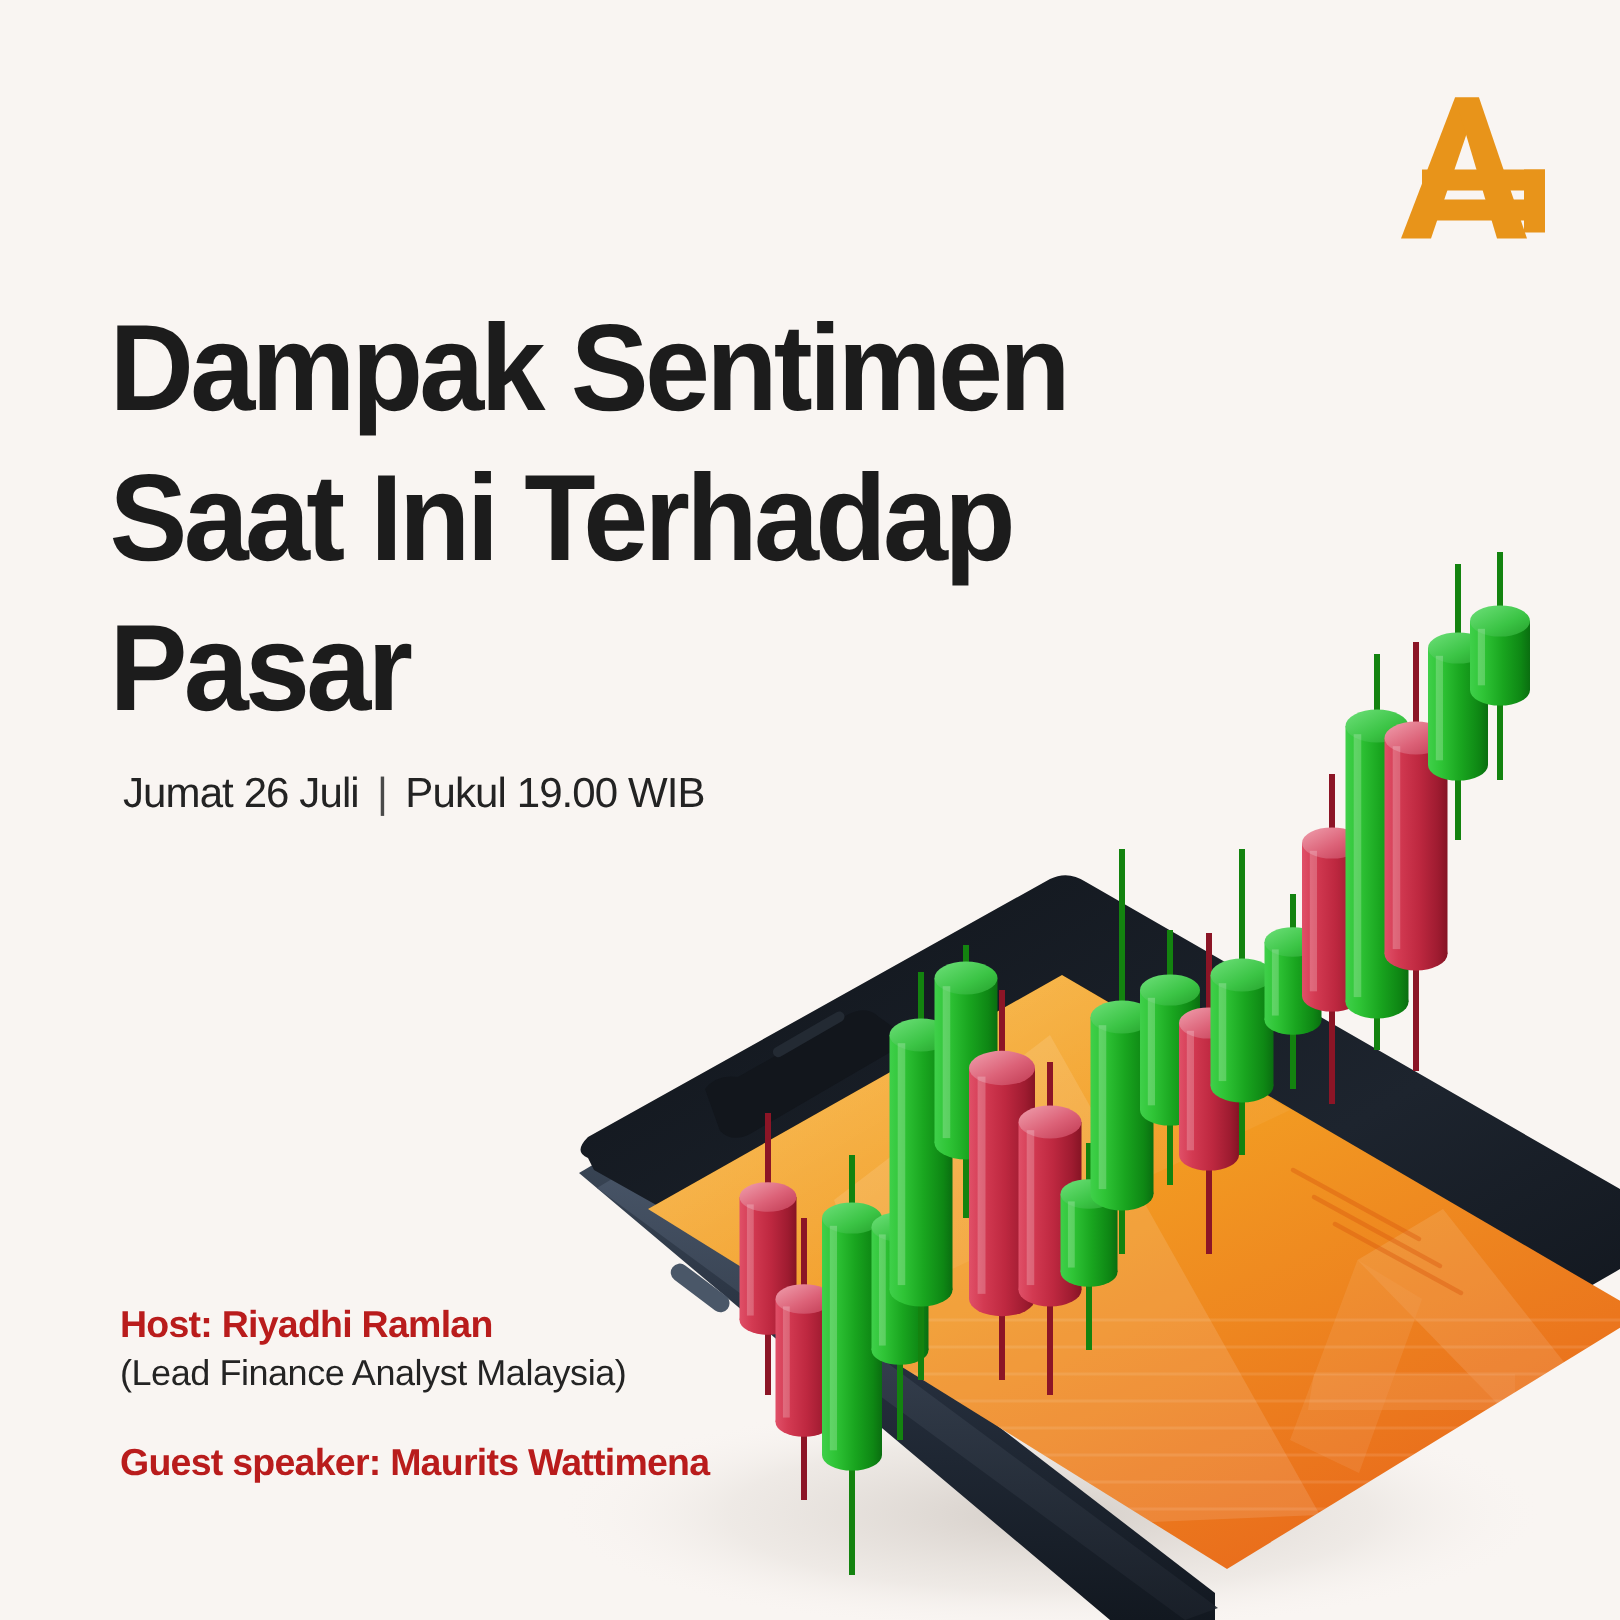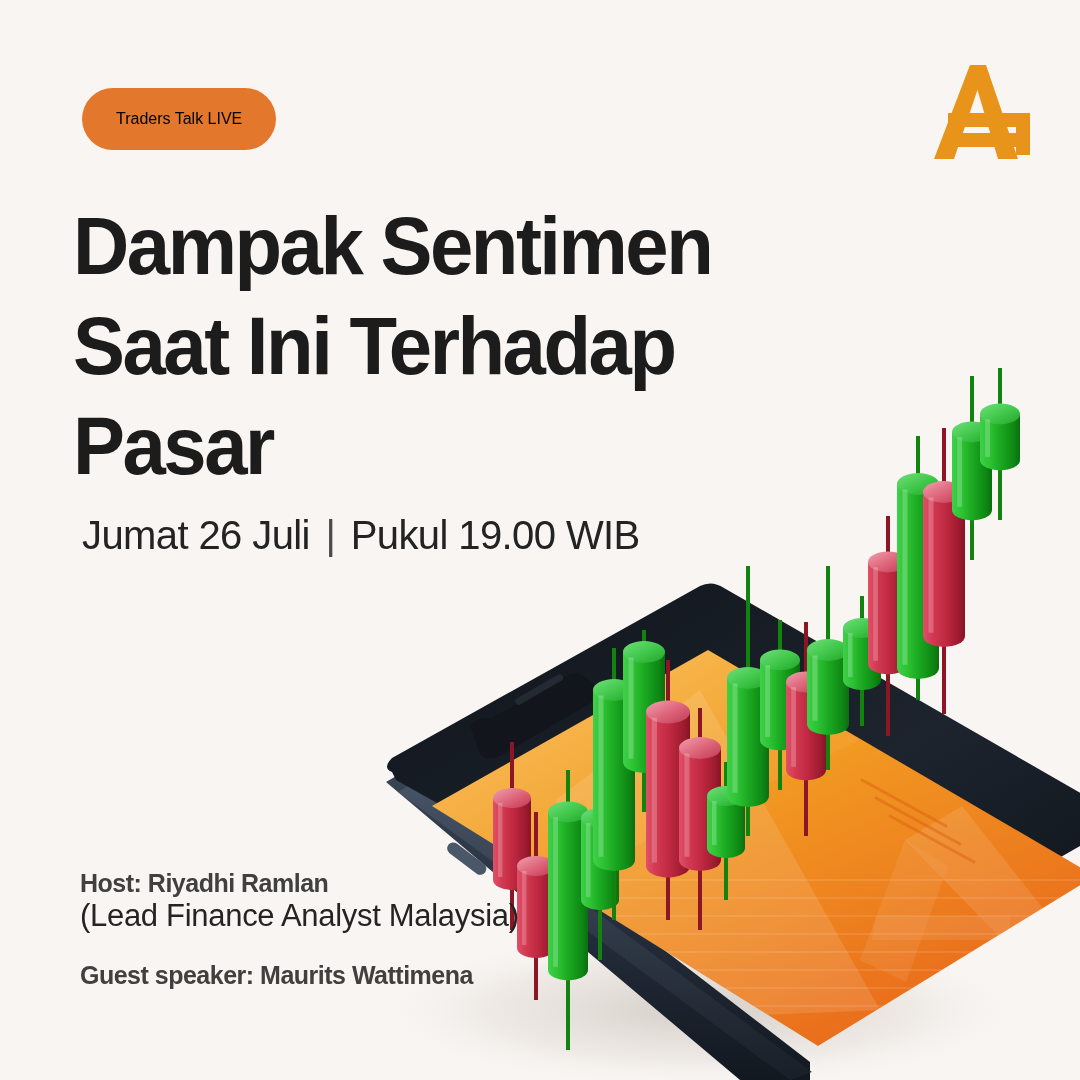--- a/index.html
+++ b/index.html
@@ -49,51 +49,51 @@
     line-height:100px;
     letter-spacing:-2.6px;
     white-space:nowrap;
     font-family:"Liberation Sans", sans-serif;
     transform:scaleX(0.95);
     transform-origin:left center;
   }
   #datetime{
     position:absolute;left:82px;top:513px;
     color:#232323;
-    font-size:40px;
+    font-size:28px;
     font-weight:400;
     letter-spacing:-0.6px;
     white-space:nowrap;
     z-index:40;
     font-family:"Liberation Sans", sans-serif;
   }
   #datetime .sep{
     color:#4a4a4a;
     font-weight:300;
     padding:0 5px;
   }
 
   
   #credits{
     position:absolute;left:80px;top:866px;
     z-index:45;
   }
   .credit-block{margin-bottom:26px;}
   .credit-block:last-child{margin-bottom:0;}
   .credit-name{
-    color:#404040;
+    color:#b91c1c;
     font-size:25px;font-weight:bold;
     letter-spacing:-0.5px;
     white-space:nowrap;
     line-height:34px;
     font-family:"Liberation Sans", sans-serif;
   }
   .credit-role{
     color:#242424;
-    font-size:31px;font-weight:400;
+    font-size:24px;font-weight:400;
     letter-spacing:-0.3px;
     white-space:nowrap;
     line-height:32px;
     font-family:"Liberation Sans", sans-serif;
   }
 
   
   #illustration{
     position:absolute;left:0;top:0;
     width:1080px;height:1080px;
@@ -361,23 +361,20 @@
             <ellipse cx="1000" cy="460" rx="20" ry="10.4" fill="url(#bullBody)"></ellipse>
             <rect x="980" y="414" width="40" height="46" fill="url(#bullBody)"></rect>
             <ellipse cx="1000" cy="414" rx="20" ry="10.4" fill="url(#bullTop)"></ellipse>
             <rect x="985.2" y="419.2" width="4.8" height="37.68" fill="#FFFFFF" opacity="0.22"></rect>
           </g>
         </g>
 
     </g>
   </svg>
 
-  <div id="badge">
-    <span>Traders Talk LIVE</span>
-  </div>
 
   <svg id="logo" viewBox="0 0 120 115" xmlns="http://www.w3.org/2000/svg">
     <g fill="#E8941A">
 
       <path d="M 52 10 L 68 10 L 36 104 L 16 104 Z"></path>
 
       <path d="M 52 10 L 68 10 L 100 104 L 80 104 Z"></path>
 
       <rect x="30" y="58" width="82" height="14"></rect>
 

